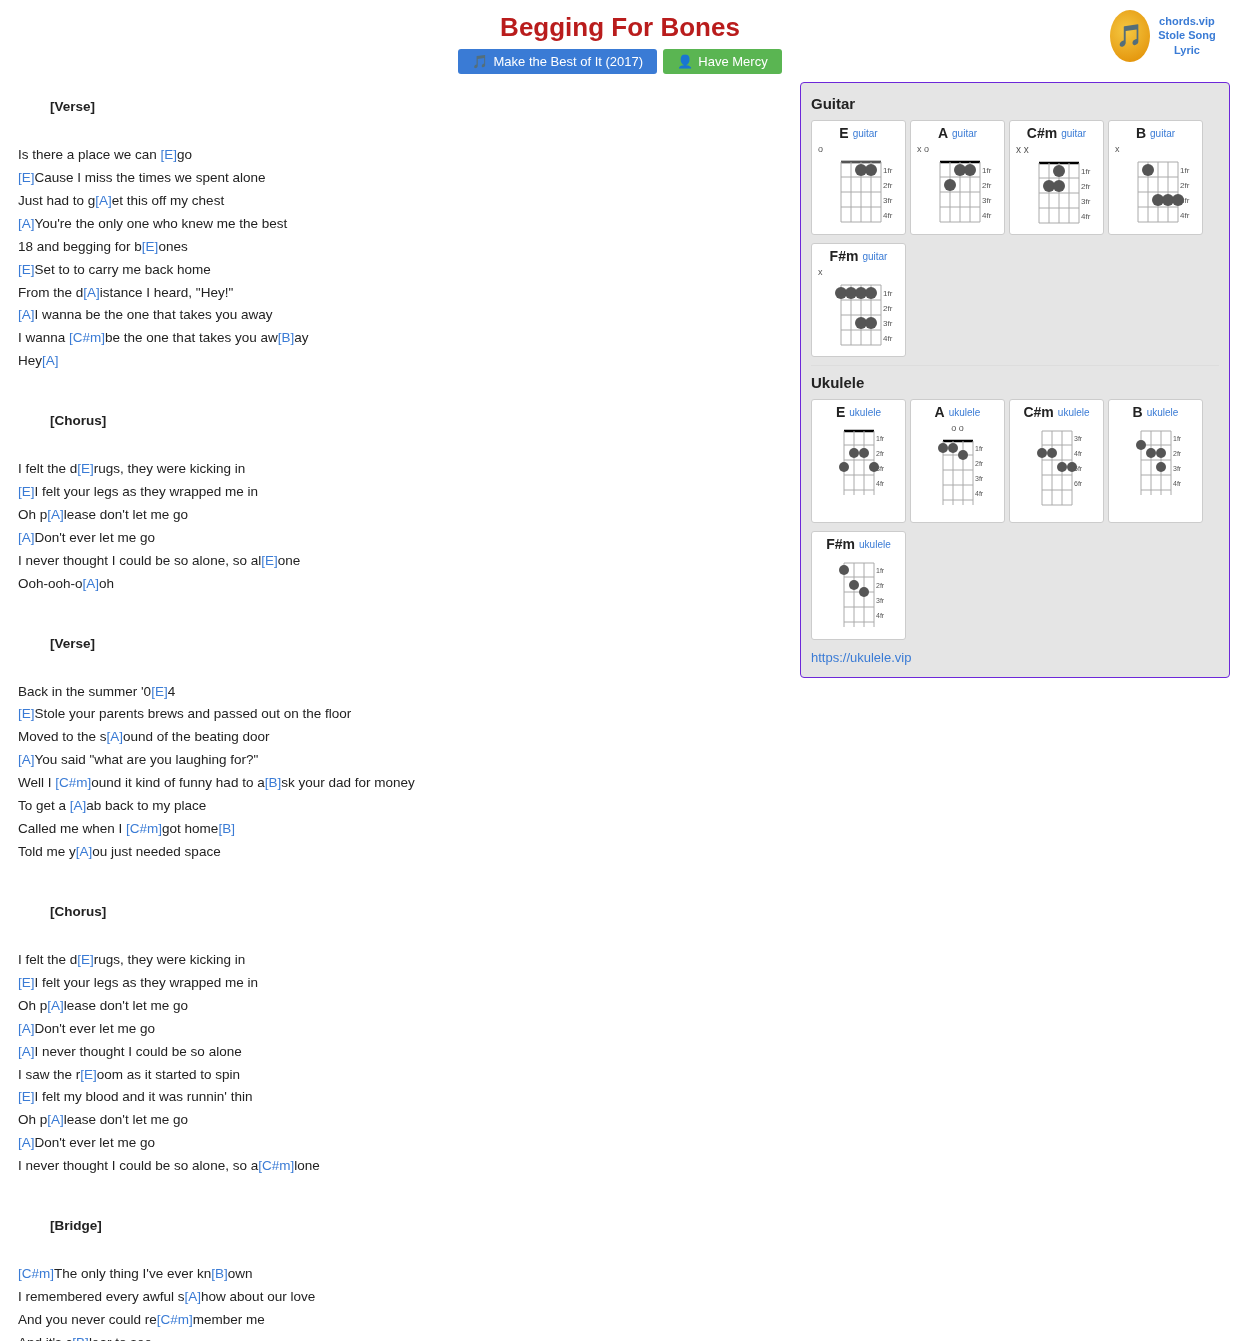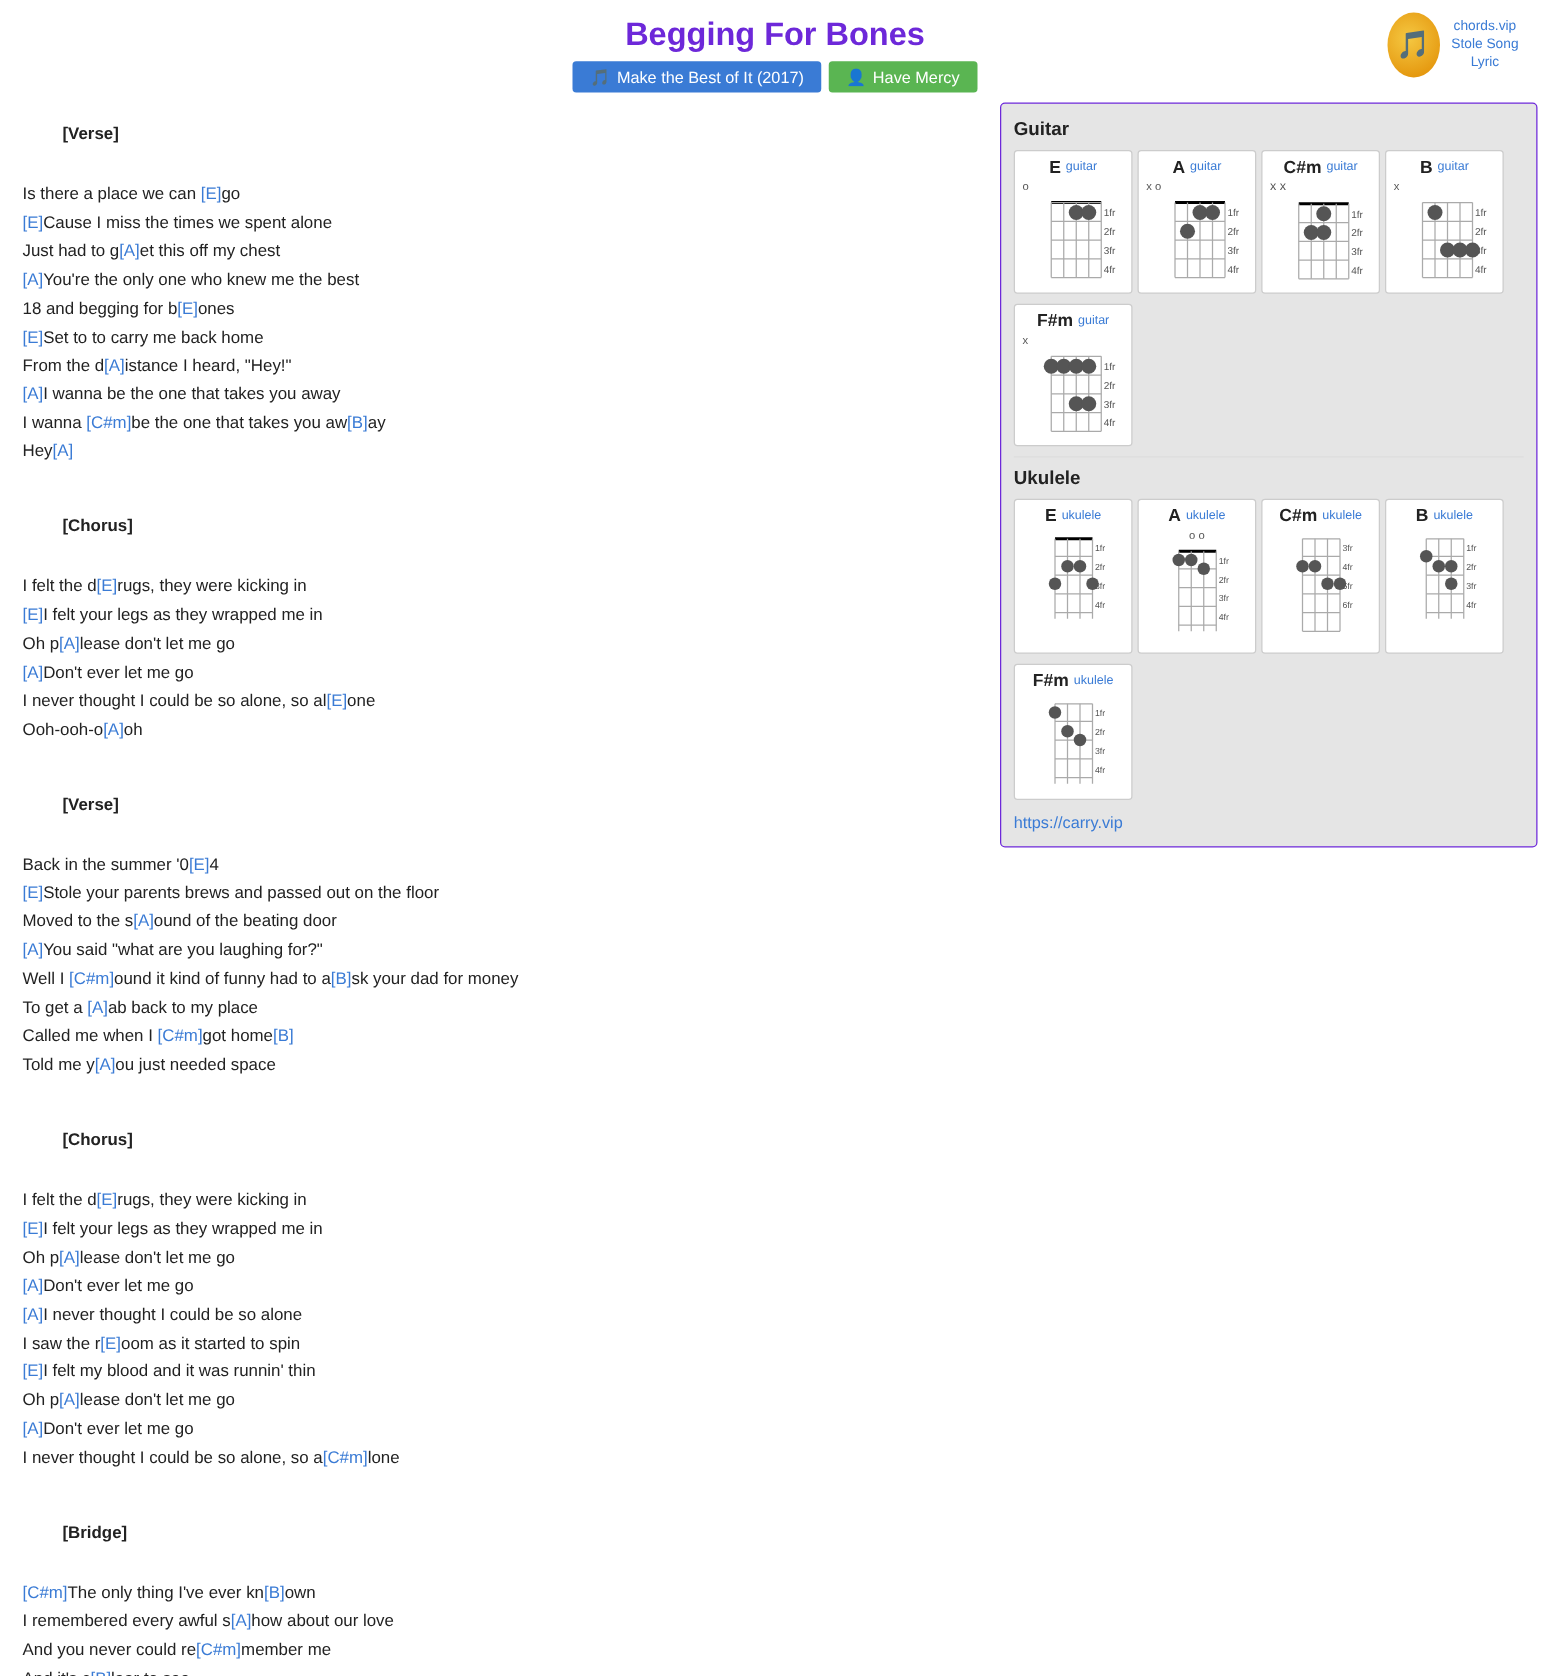--- a/index.html
+++ b/index.html
@@ -15,21 +15,21 @@
       width: 1240px;
       min-height: 1341px;
     }
     .header {
       text-align: center;
       padding: 12px 0 8px;
       position: relative;
     }
     .header h1 {
       font-size: 26px;
-      color: #6d28d9;
+      color: #b91c1c;
       font-weight: bold;
     }
     .header-buttons {
       display: flex;
       justify-content: center;
       gap: 6px;
       margin-top: 6px;
     }
     .btn-make {
       background: #3a7bd5;
@@ -71,21 +71,21 @@
       background: radial-gradient(circle at 40% 40%, #f5c842, #e08a00);
       border-radius: 50%;
       display: flex;
       align-items: center;
       justify-content: center;
       font-size: 22px;
       margin-right: 4px;
     }
     .logo-text {
       font-size: 11px;
-      font-weight: normal;
+      font-weight: bold;
       color: #3a7bd5;
       line-height: 1.3;
     }
     .logo-text span {
       display: block;
     }
     .main-content {
       display: flex;
       flex: 1;
       padding: 0 10px;
@@ -555,17 +555,17 @@
             <circle cx="18" cy="30" r="5" fill="#555"></circle>
             <circle cx="28" cy="37" r="5" fill="#555"></circle>
             <text x="40" y="18" font-size="7" fill="#555">1fr</text>
             <text x="40" y="33" font-size="7" fill="#555">2fr</text>
             <text x="40" y="48" font-size="7" fill="#555">3fr</text>
             <text x="40" y="63" font-size="7" fill="#555">4fr</text>
           </svg>
         </div>
       </div>
 
-      <div class="url-line" style="cursor:pointer;">https://carry.vip</div>
+      <div class="url-line" style="cursor:pointer;">https://ukulele.vip</div>
 
     </div>
   </div>
 </div>
 
 </body></html>

